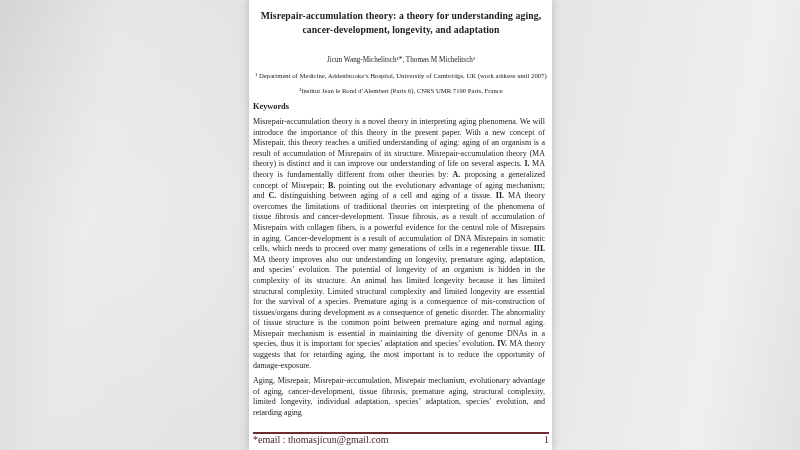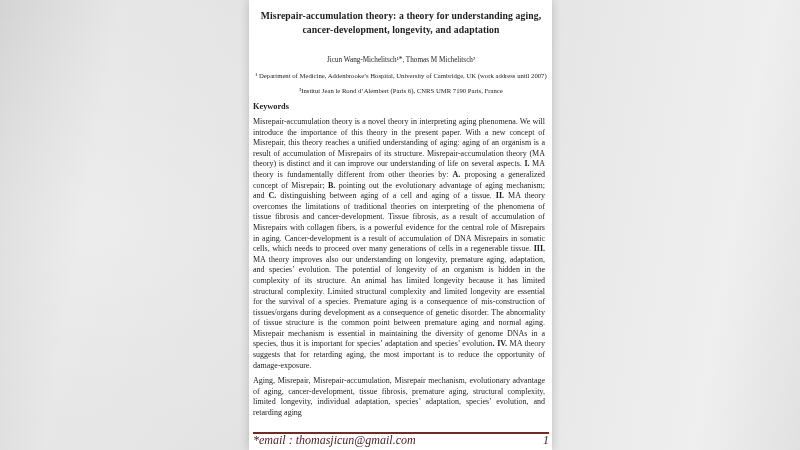--- a/index.html
+++ b/index.html
@@ -74,24 +74,23 @@
   .footer {
     position: absolute;
     left: 4px;
     right: 3px;
     bottom: 0;
     border-top: 2px solid var(--footer-rule, #6e2b2e);
     padding: 2px 0 6px 0;
     display: flex;
     justify-content: space-between;
     align-items: flex-end;
-    font-size: 12px;
+    font-size: 10px;
     line-height: 8px;
     color: var(--footer-text, #47262a);
-    font-style: italic;
   }
   .footnote { text-align: left; }
   .pagenum  { text-align: right; }
 </style>
 </head>
 <body>
 
 <div class="viewer">
   <div class="sheet">
     <div class="content">

